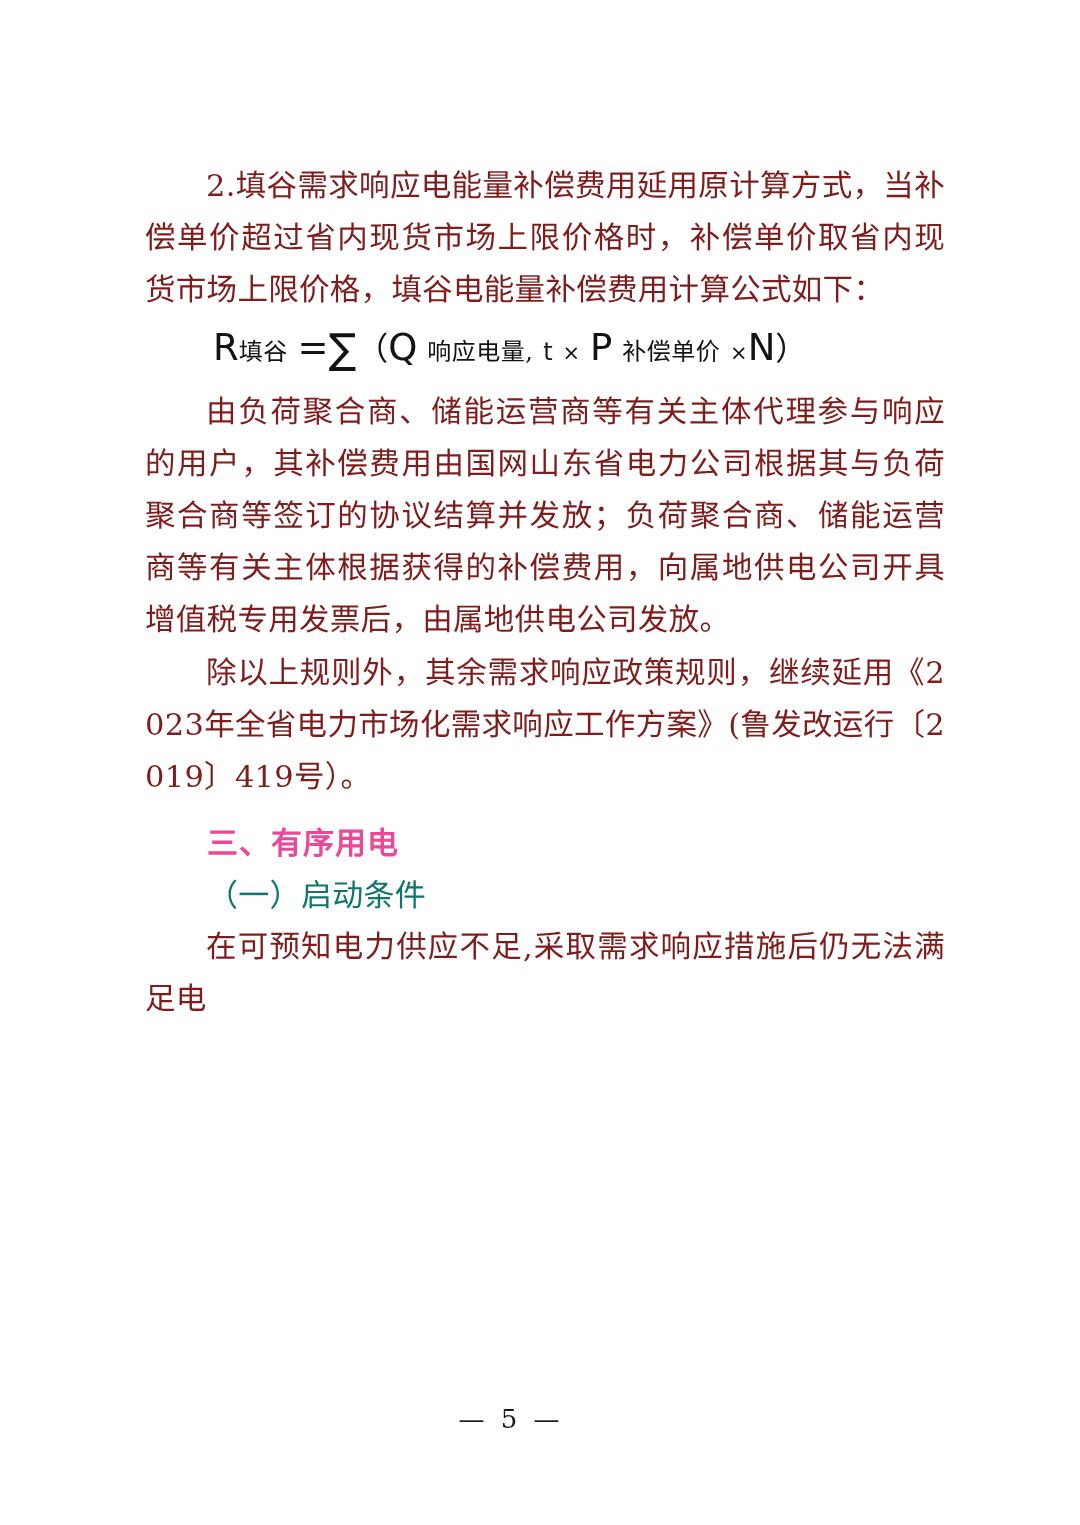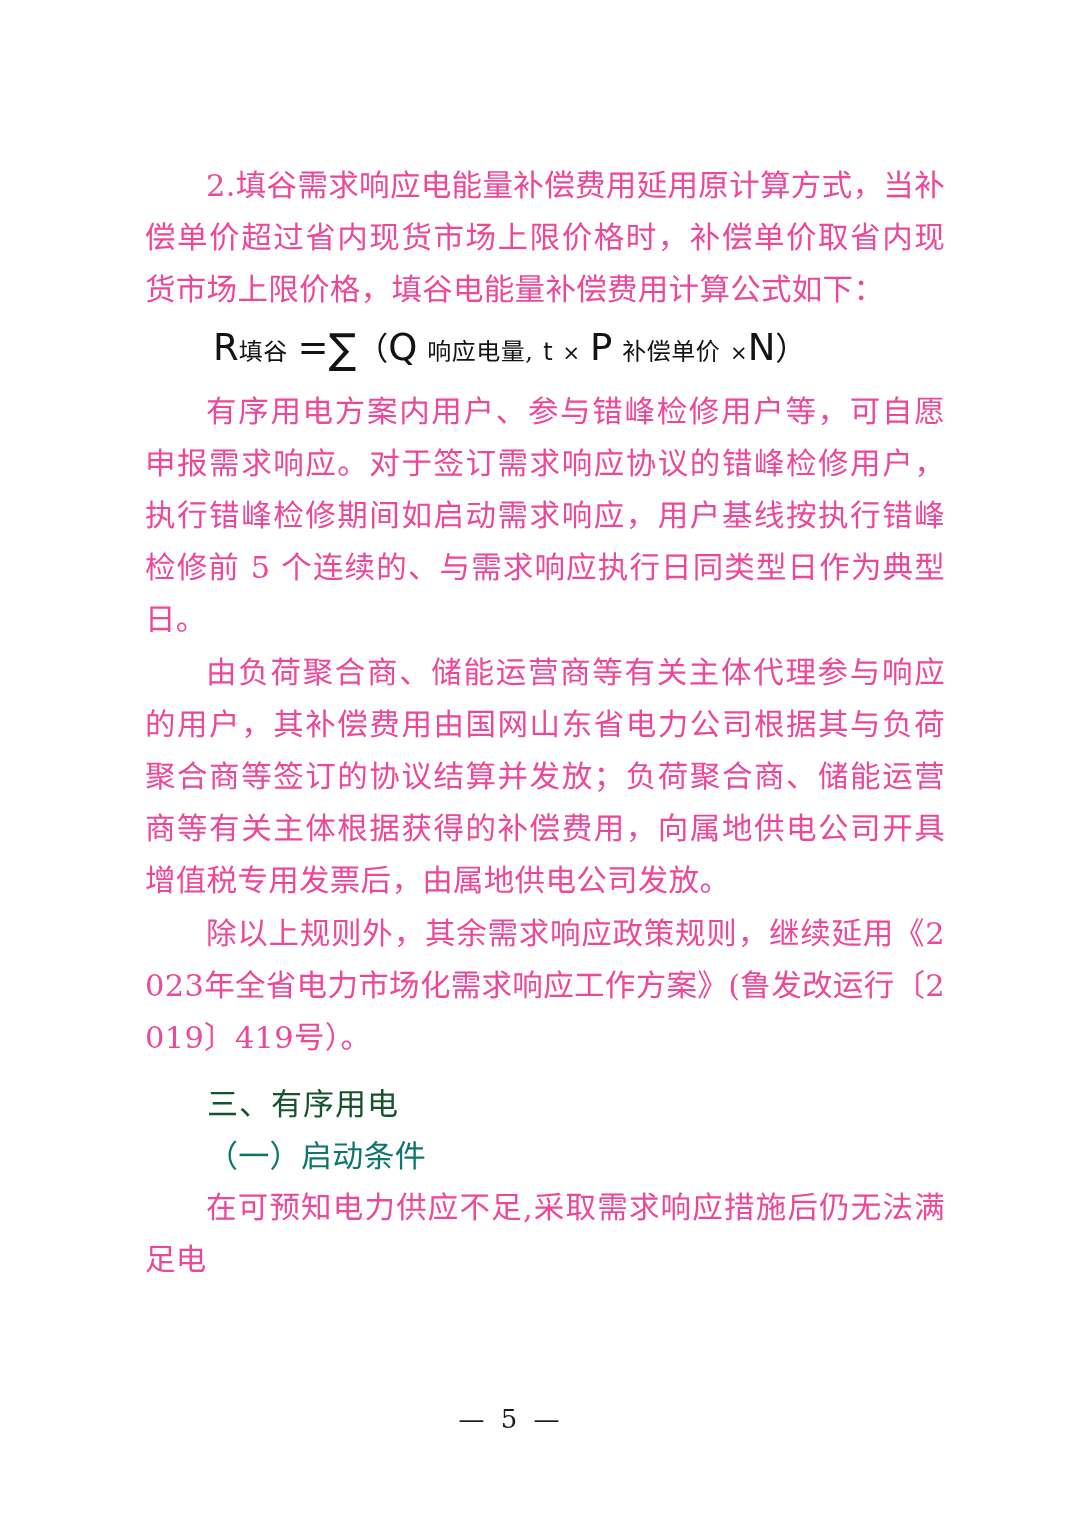--- a/index.html
+++ b/index.html
@@ -30,21 +30,21 @@
   
   .para {
     font-size: 30.5px;
     line-height: 52px;
     text-align: justify;
     text-justify: inter-character;
     text-align-last: left;
     letter-spacing: 0.3px;
     margin: 0 0 0 0;
     word-break: break-all;
-    color: #ec4899;
+    color: #7f1d1d;
   }
 
   .para.indent {
     text-indent: 2em;
   }
 
   .para.gap {
     margin-top: 1px;
   }
 
@@ -108,25 +108,25 @@
 
   .itvar {
     font-family: "DejaVu Sans", "Liberation Sans", sans-serif;
     font-size: 24px;
   }
 
   
   .heading-1 {
     font-size: 31px;
     line-height: 52px;
-    font-weight: 400;
+    font-weight: 700;
     text-indent: 2em;
     margin: 0;
     letter-spacing: 1px;
-    color: #14532d;
+    color: #ec4899;
   }
 
   .heading-2 {
     font-size: 31px;
     line-height: 52px;
     font-weight: 400;
     text-indent: 2em;
     margin: 0;
     letter-spacing: 0.3px;
     color: #0f766e;
@@ -162,21 +162,20 @@
 
     <p class="formula">
       <span class="var">R</span><span class="sub">填谷</span>
       <span class="var">=</span><span class="sum">∑</span><span class="paren">（</span><span class="var">Q</span> <span class="sub">响应电量,</span> <span class="tvar">t</span> <span class="op">×</span> <span class="var">P</span> <span class="sub">补偿单价</span> <span class="op">×</span><span class="var">N</span><span class="paren">）</span>
     </p>
 
     <div class="spacer-sm"></div>
 
 
 
-    <p class="para indent gap">有序用电方案内用户、参与错峰检修用户等，可自愿申报需求响应。对于签订需求响应协议的错峰检修用户，执行错峰检修期间如启动需求响应，用户基线按执行错峰检修前 5 个连续的、与需求响应执行日同类型日作为典型日。</p>
 
     <p class="para indent gap">由负荷聚合商、储能运营商等有关主体代理参与响应的用户，其补偿费用由国网山东省电力公司根据其与负荷聚合商等签订的协议结算并发放；负荷聚合商、储能运营商等有关主体根据获得的补偿费用，向属地供电公司开具增值税专用发票后，由属地供电公司发放。</p>
 
     <p class="para indent gap">除以上规则外，其余需求响应政策规则，继续延用《2023年全省电力市场化需求响应工作方案》(鲁发改运行〔2019〕419号）。</p>
 
     <div class="spacer-md"></div>
 
     <h2 class="heading-1">三、有序用电</h2>
 
     <h3 class="heading-2">（一）启动条件</h3>

